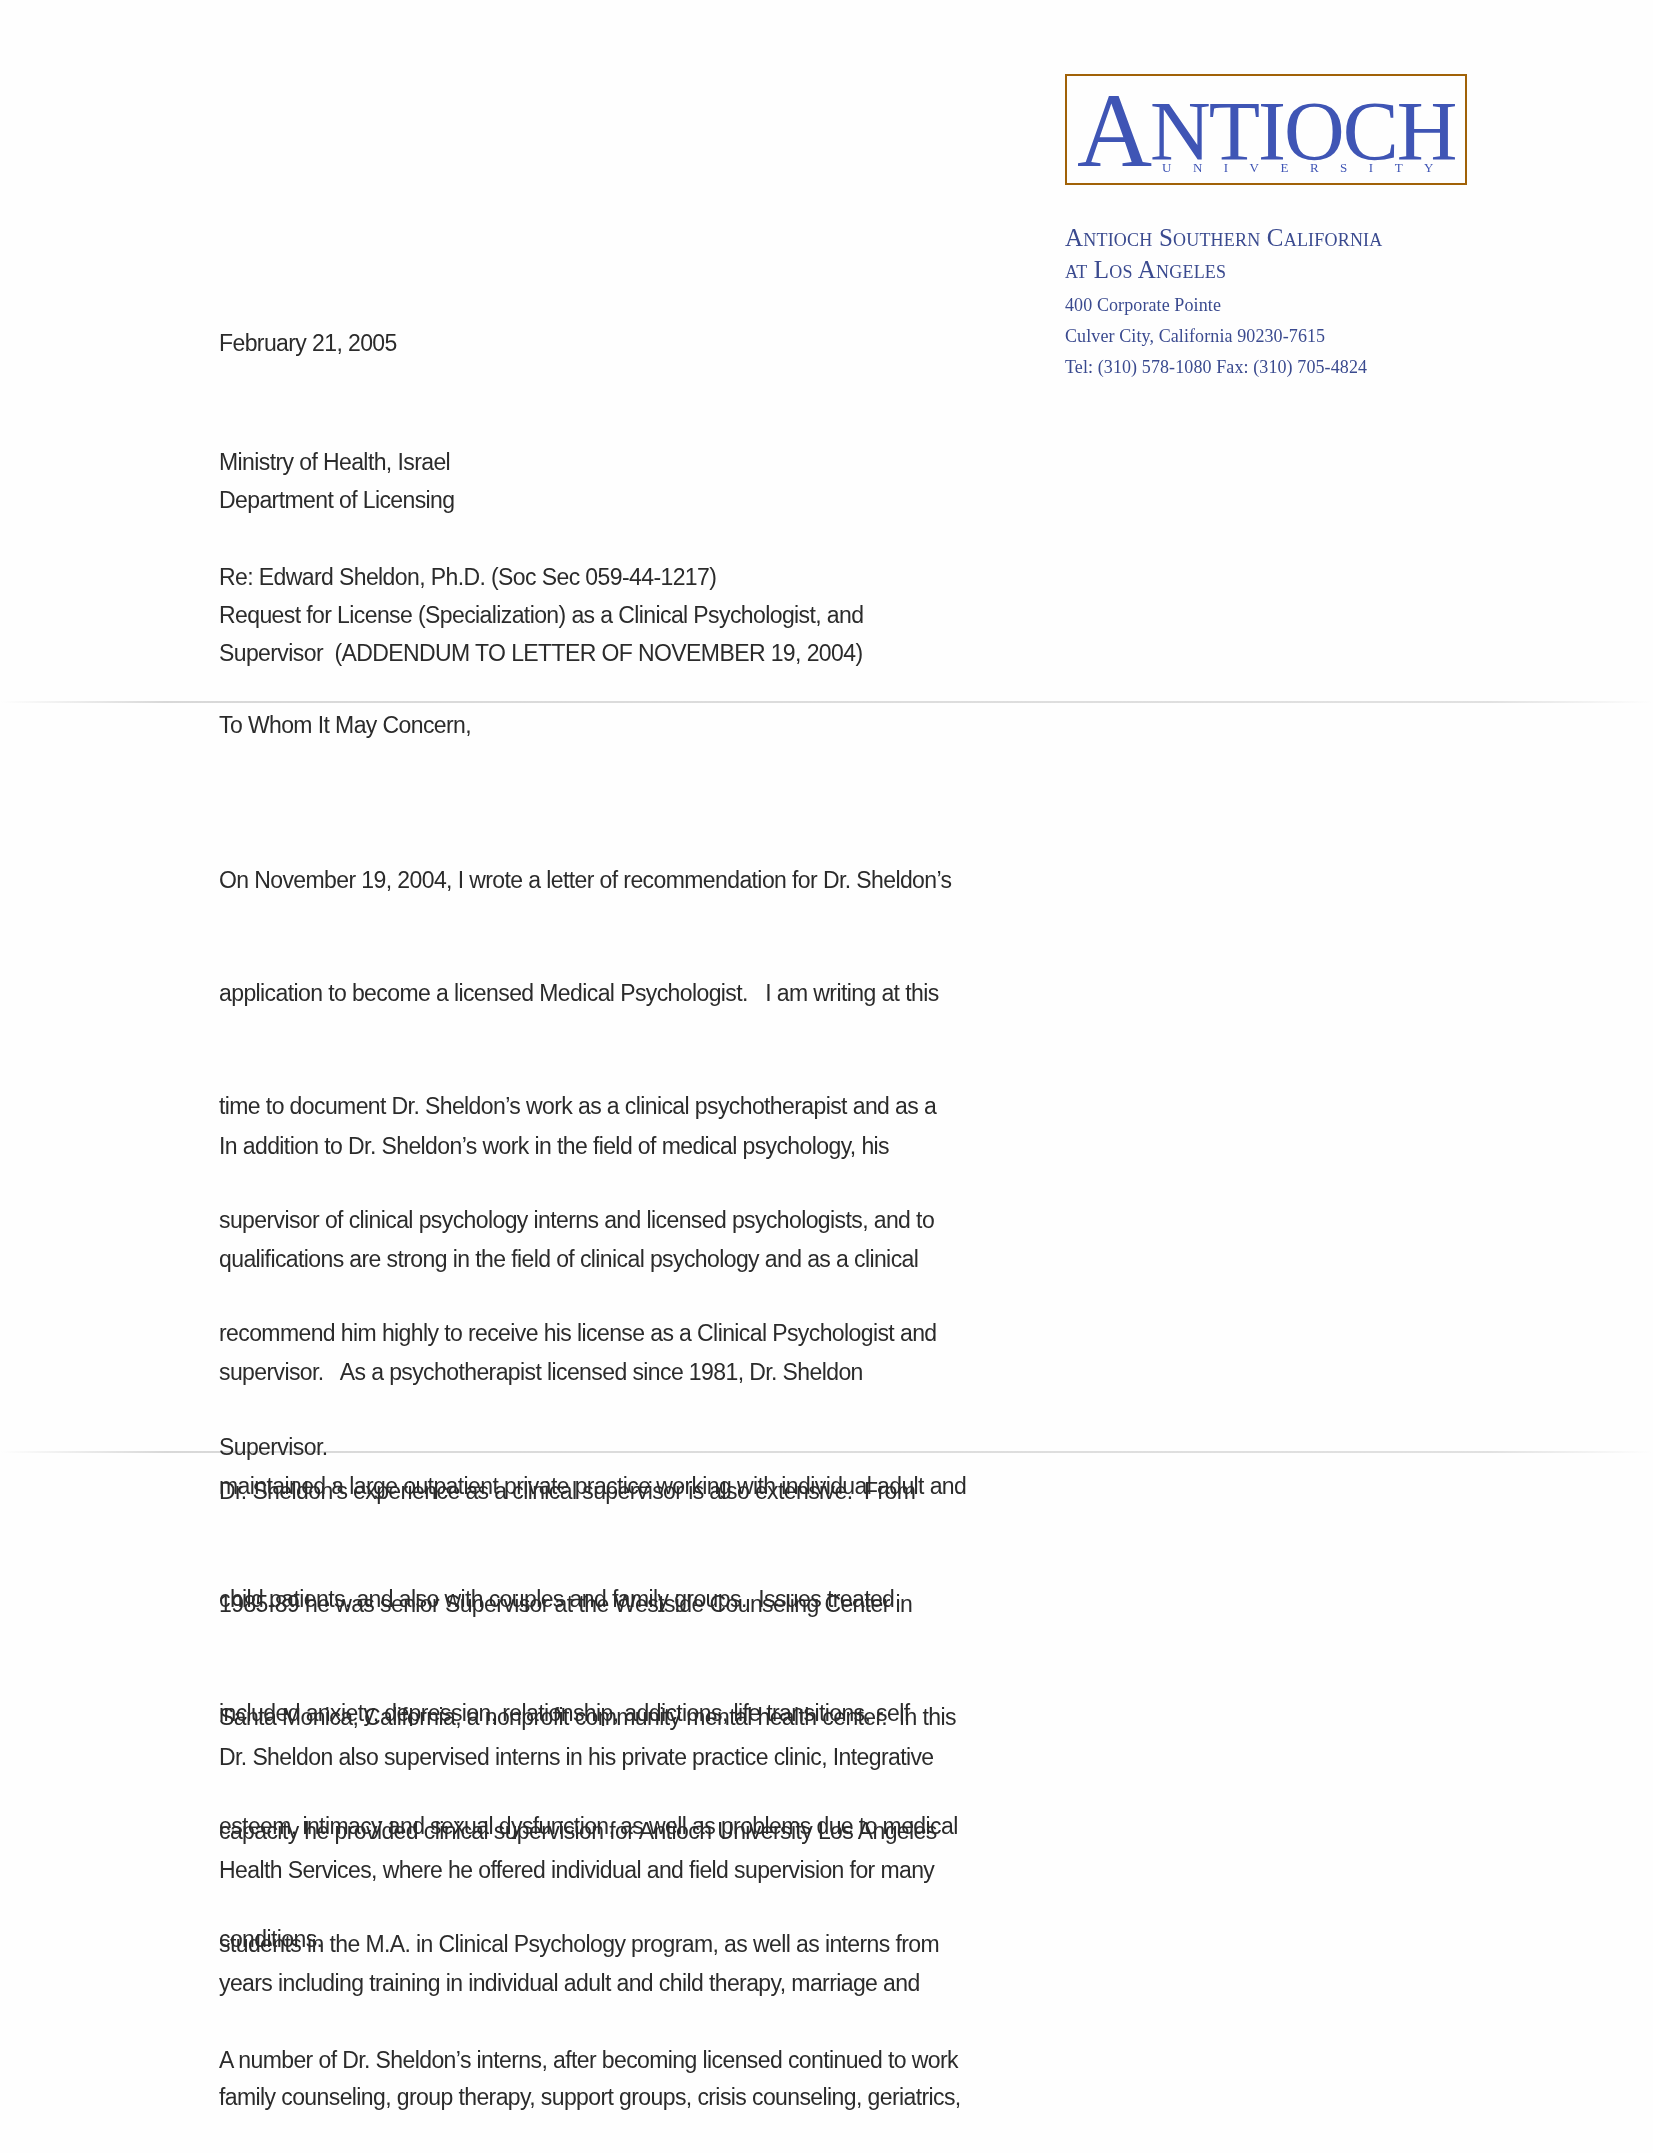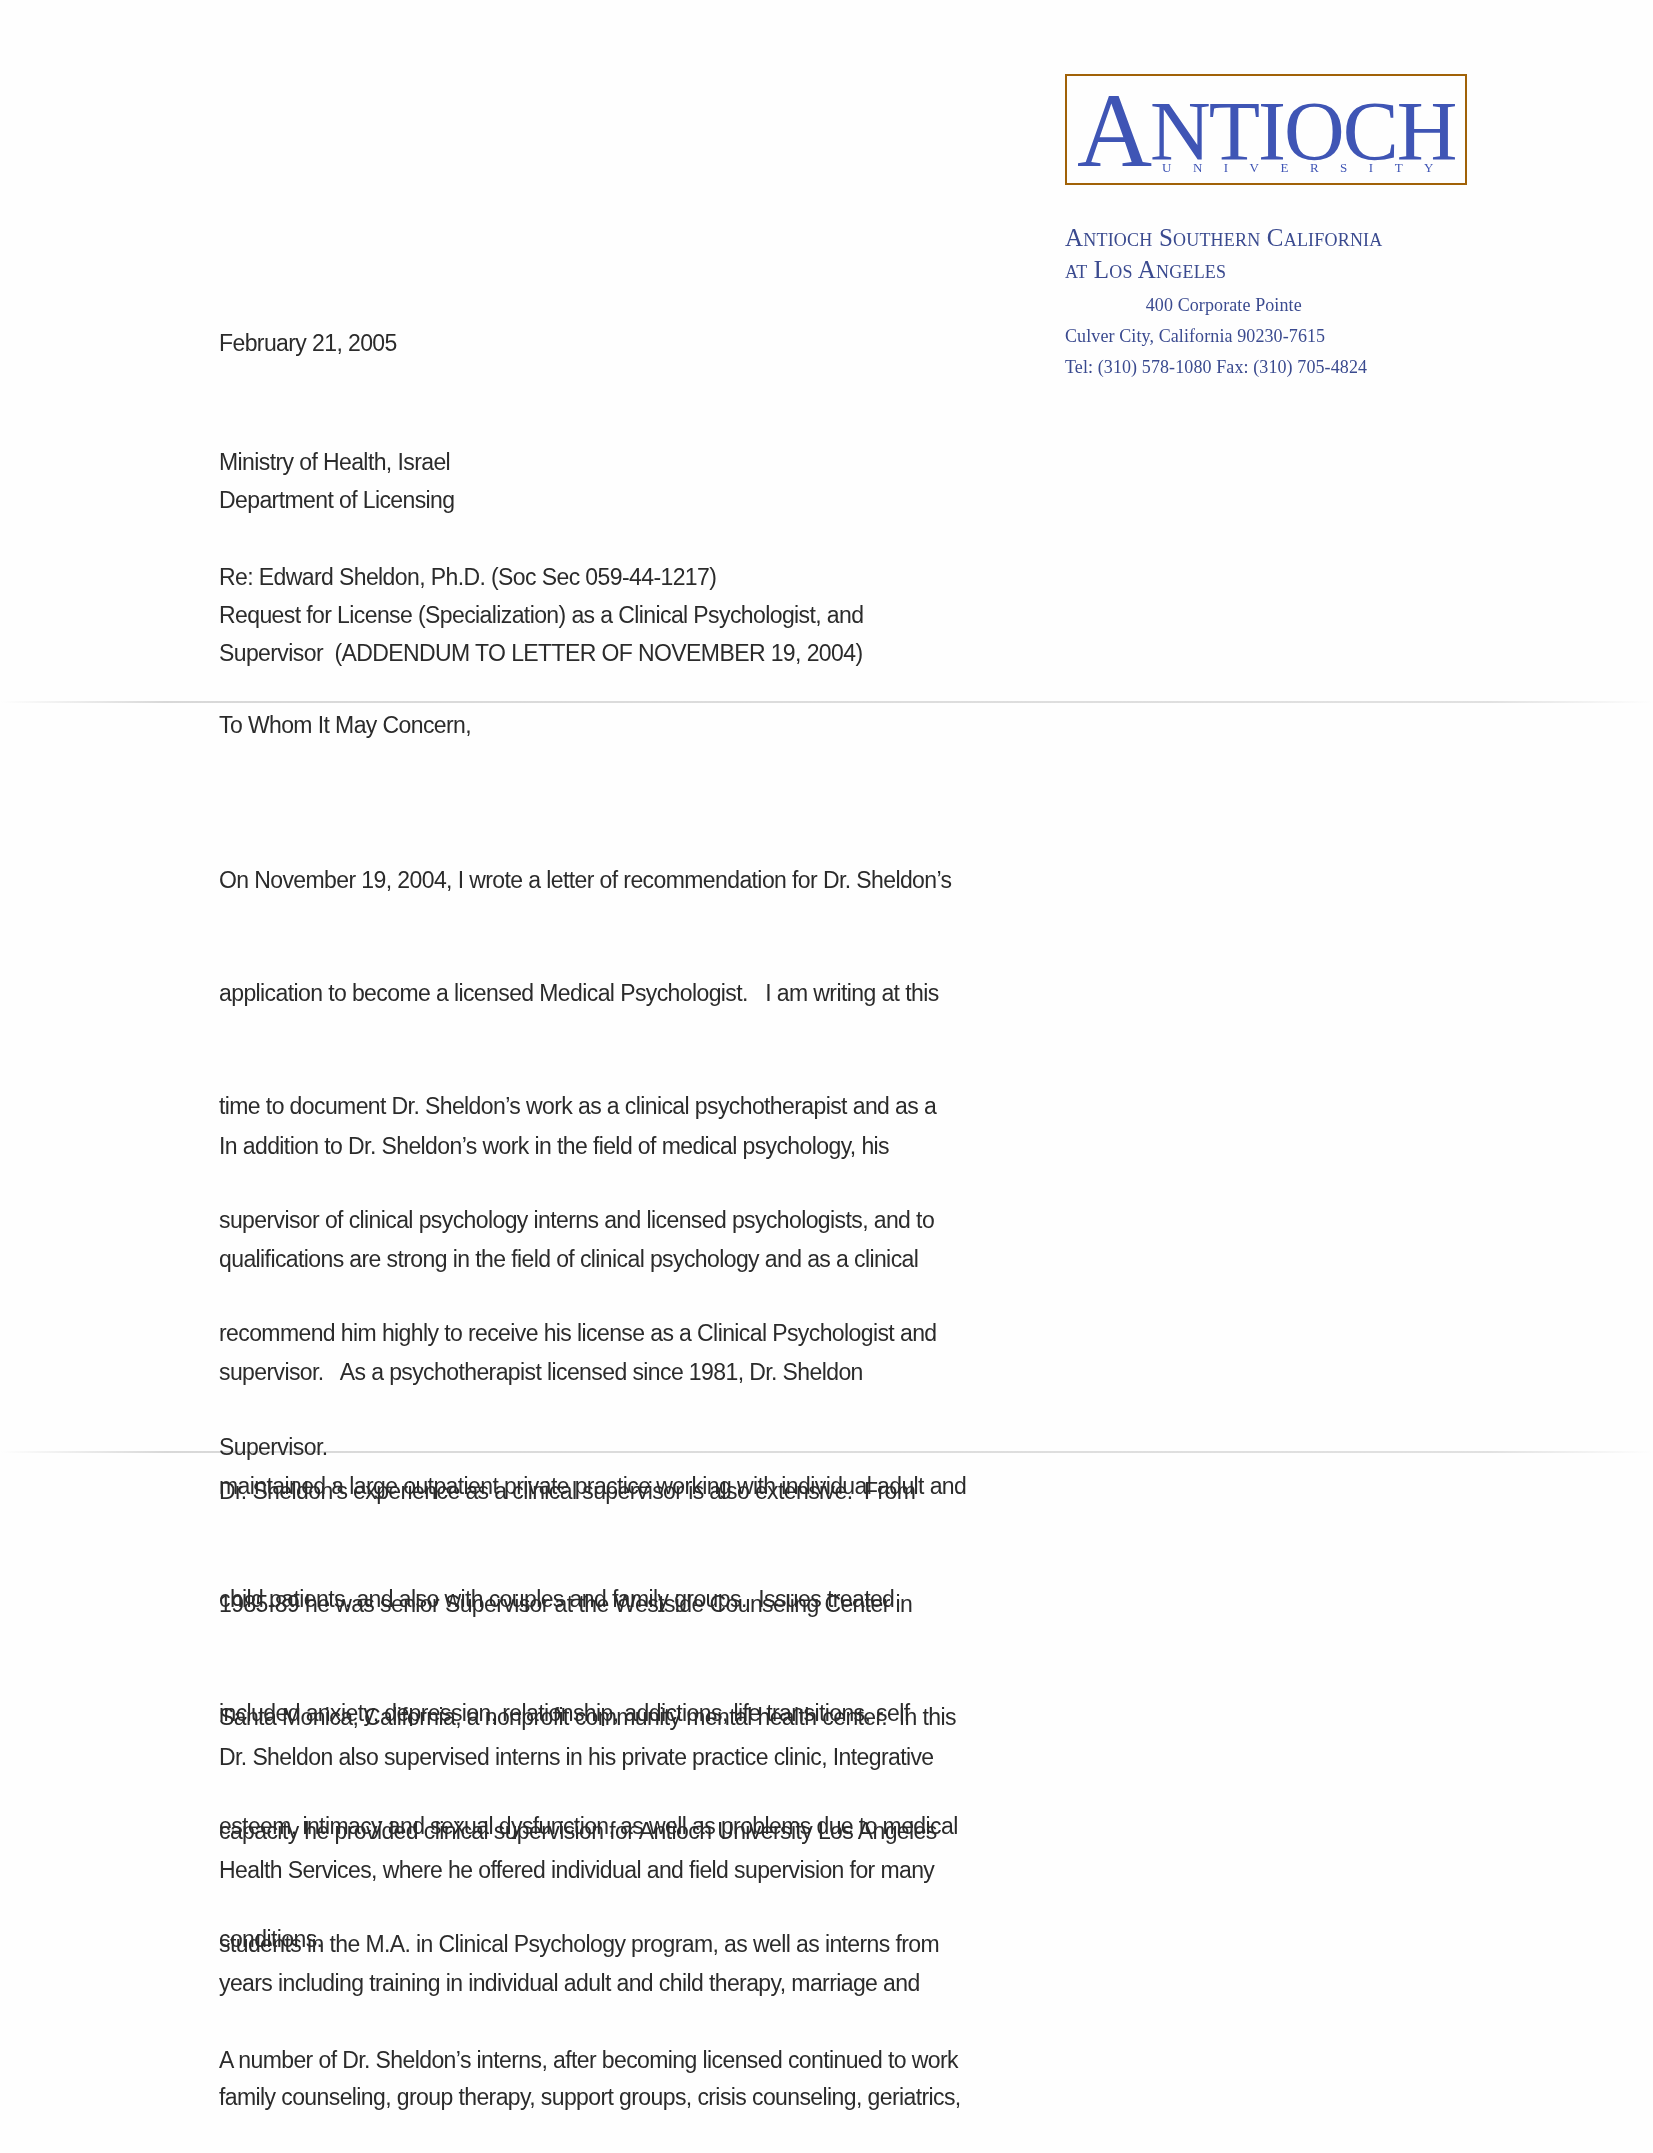--- a/index.html
+++ b/index.html
@@ -55,21 +55,21 @@
   }
   .addr .campus {
     font-size: 25px; line-height: 32px;
     font-variant: small-caps;
     letter-spacing: 0.2px;
   }
   .addr .line {
     font-size: 18px; line-height: 31px;
     letter-spacing: 0.1px;
   }
-  .addr .line.first { margin-top: 4px; text-align: center; }
+  .addr .line.first { margin-top: 4px; }
 
   
   .txt {
     position: absolute; left: 219px;
     font-size: 23px; line-height: 37.8px;
     letter-spacing: -0.6px;
     white-space: nowrap;
   }
   .txt p { margin: 0; }
   .date { top: 325px; }

